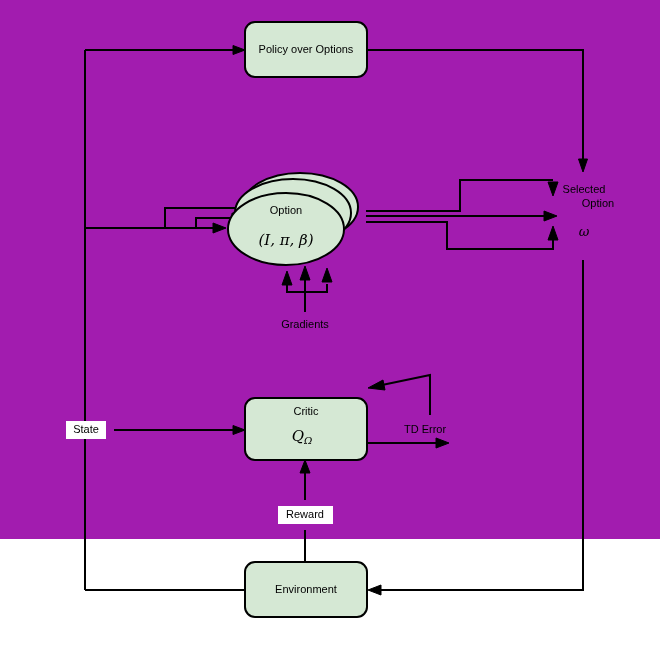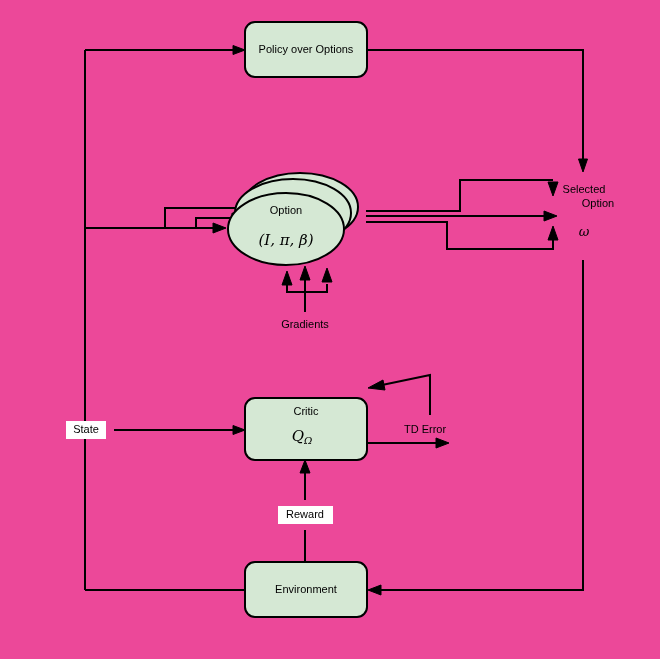--- a/index.html
+++ b/index.html
@@ -9,22 +9,22 @@
   }
   body {
     width: 660px;
     height: 659px;
     font-family: "Liberation Sans", sans-serif;
     overflow: hidden;
   }
   #diagram-root {
     position: relative;
     width: 660px;
-    height: 659px;
-    background: #ec4899;
+    height: 539px;
+    background: #a21caf;
   }
   svg#diagram-svg {
     display: block;
     width: 660px;
     height: 659px;
   }
   .node-shape {
     fill: #d5e8d4;
     stroke: #000000;
     stroke-width: 2;

